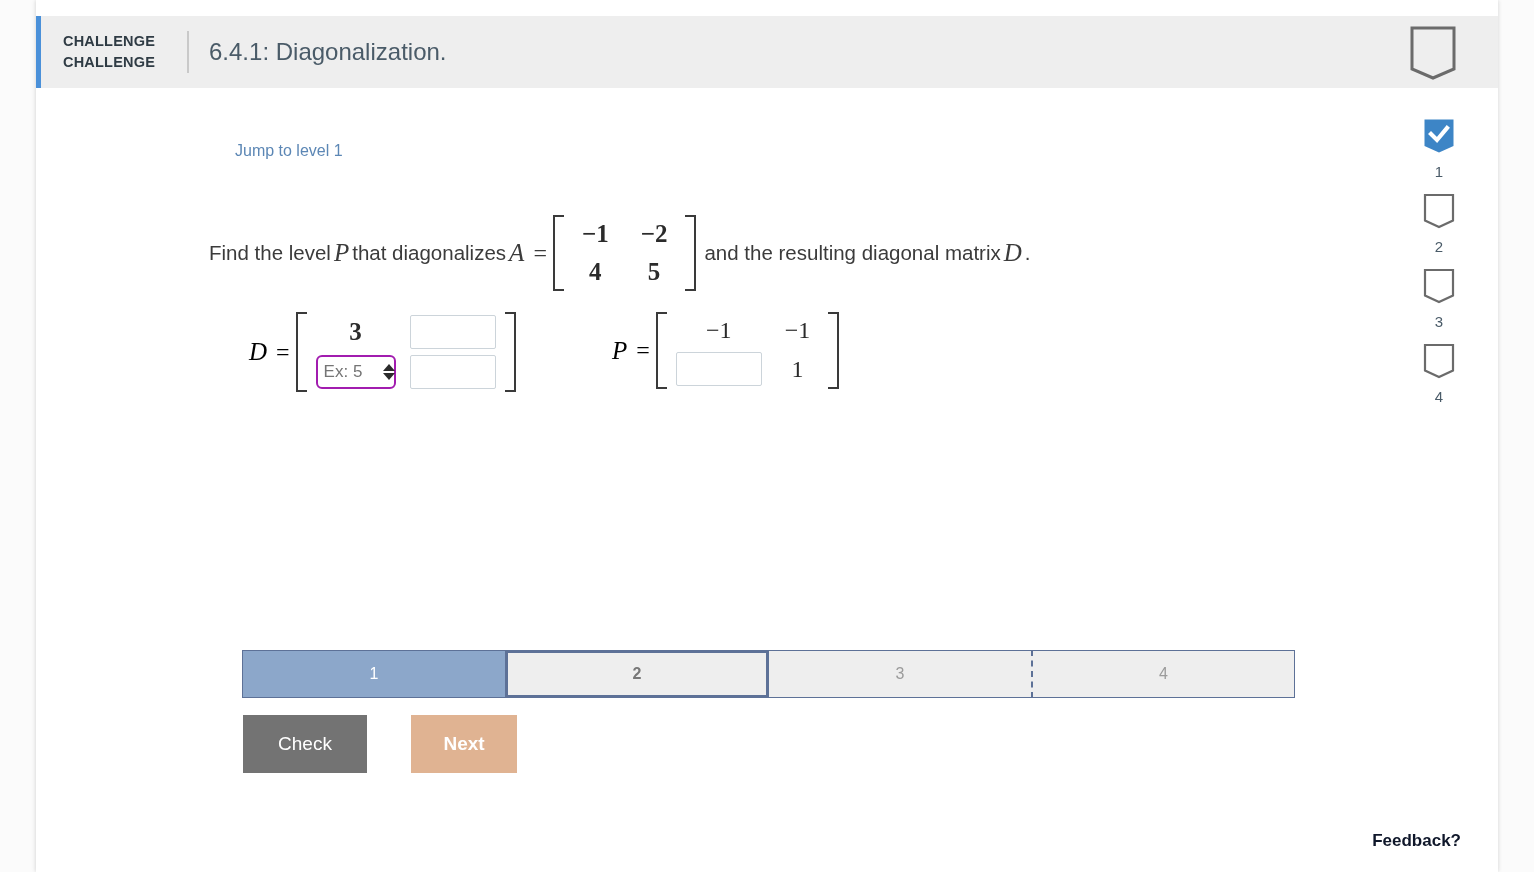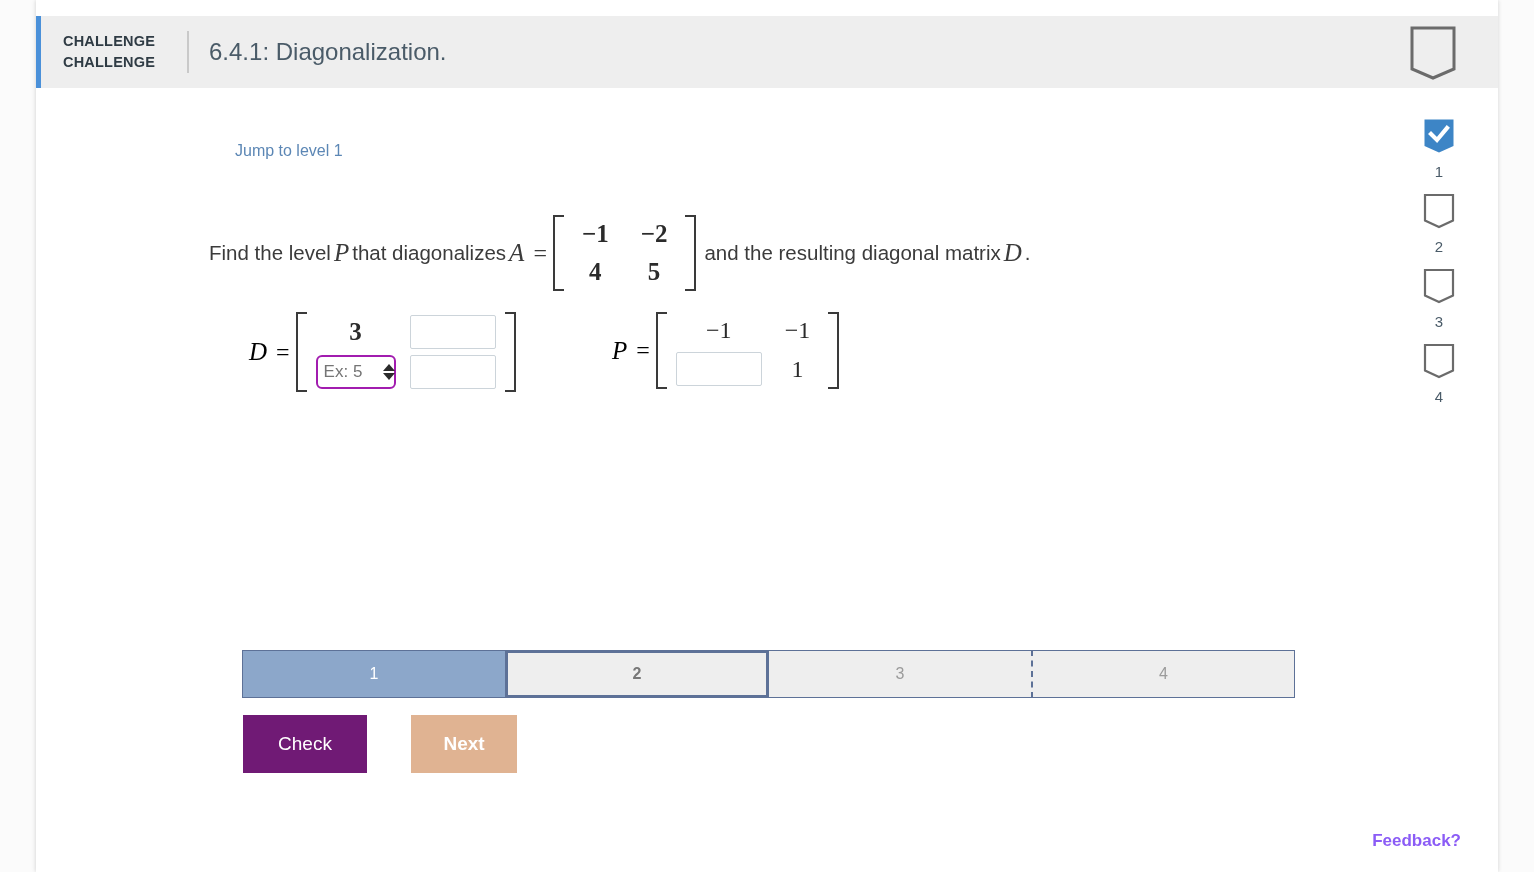--- a/index.html
+++ b/index.html
@@ -226,35 +226,35 @@
     position: absolute;
     border: none;
     color: #ffffff;
     font-family: "Liberation Sans", sans-serif;
     font-size: 19px;
     cursor: pointer;
   }
   .btn-check {
     left: 207px; top: 715px;
     width: 124px; height: 58px;
-    background: #701a75;
+    background: #737373;
   }
   .btn-next {
     left: 375px; top: 715px;
     width: 106px; height: 58px;
     background: #e0b392;
     cursor: default;
     font-weight: bold;
   }
 
   
   .feedback {
     position: absolute;
     right: 37px; top: 831px;
-    color: #8b5cf6;
+    color: #0f172a;
     font-size: 17px;
     font-weight: bold;
     cursor: pointer;
   }
 
   
   .rail {
     position: absolute;
     right: 41px; top: 118px;
     width: 36px;

